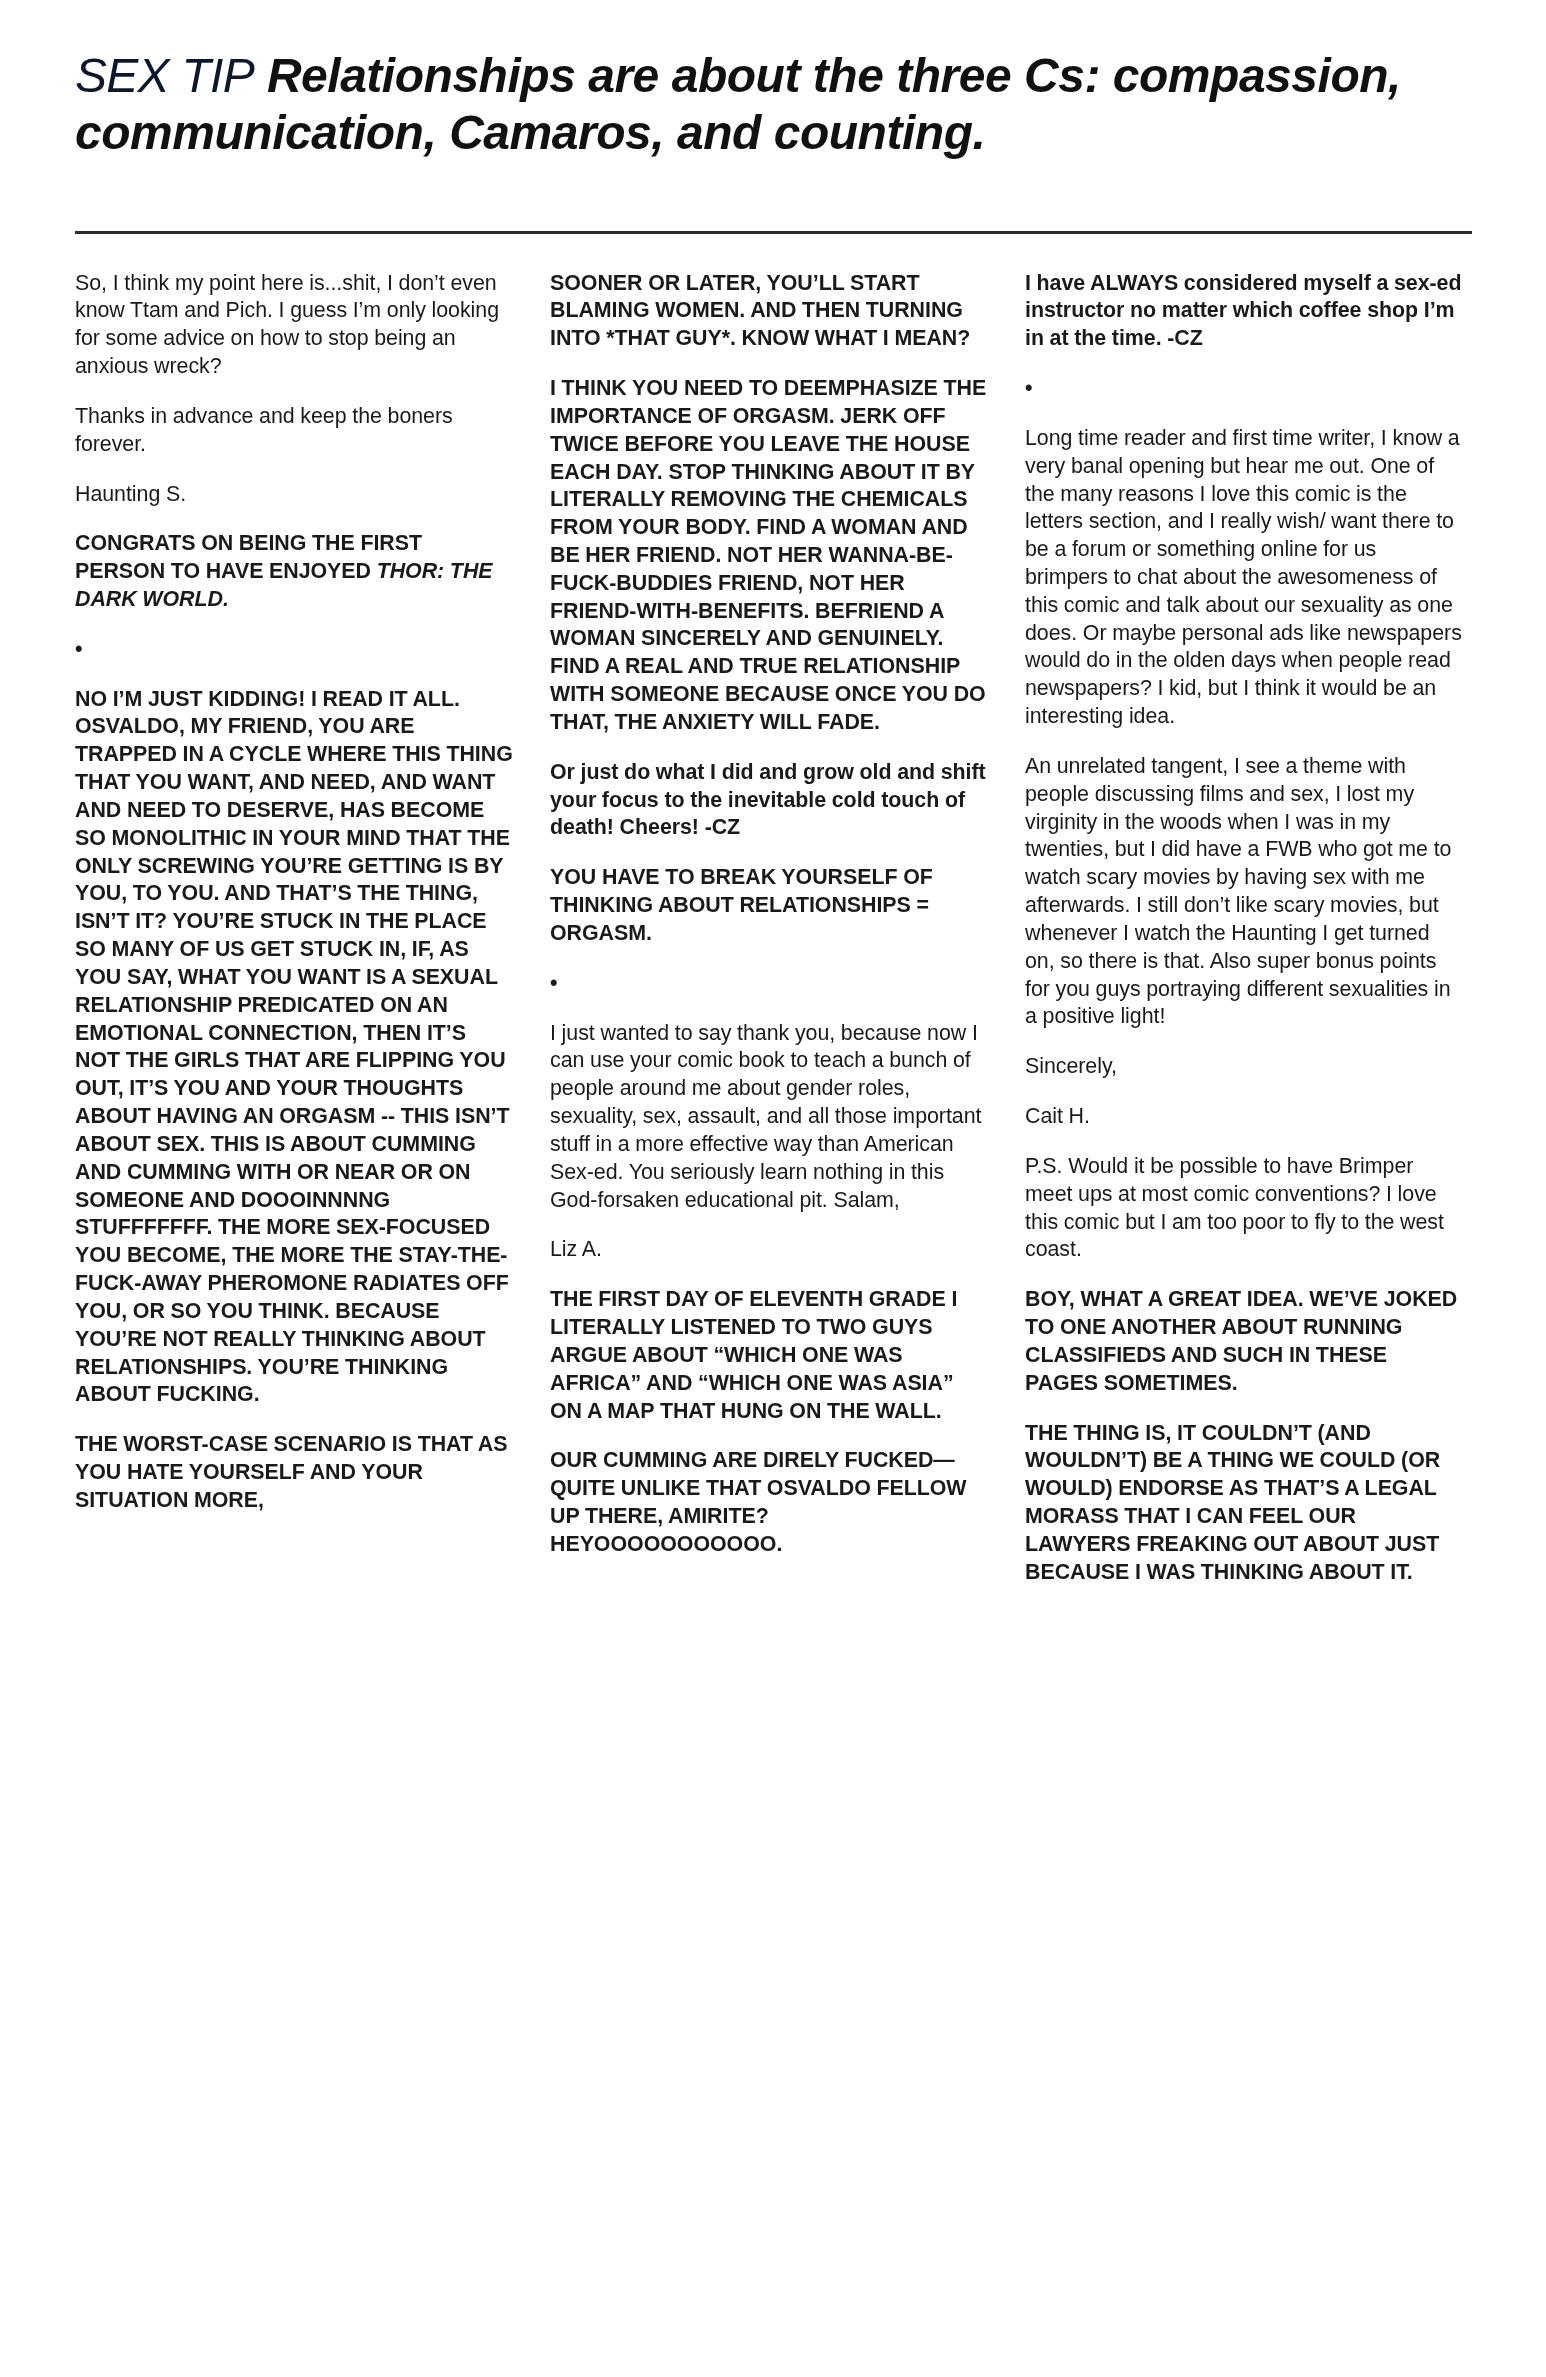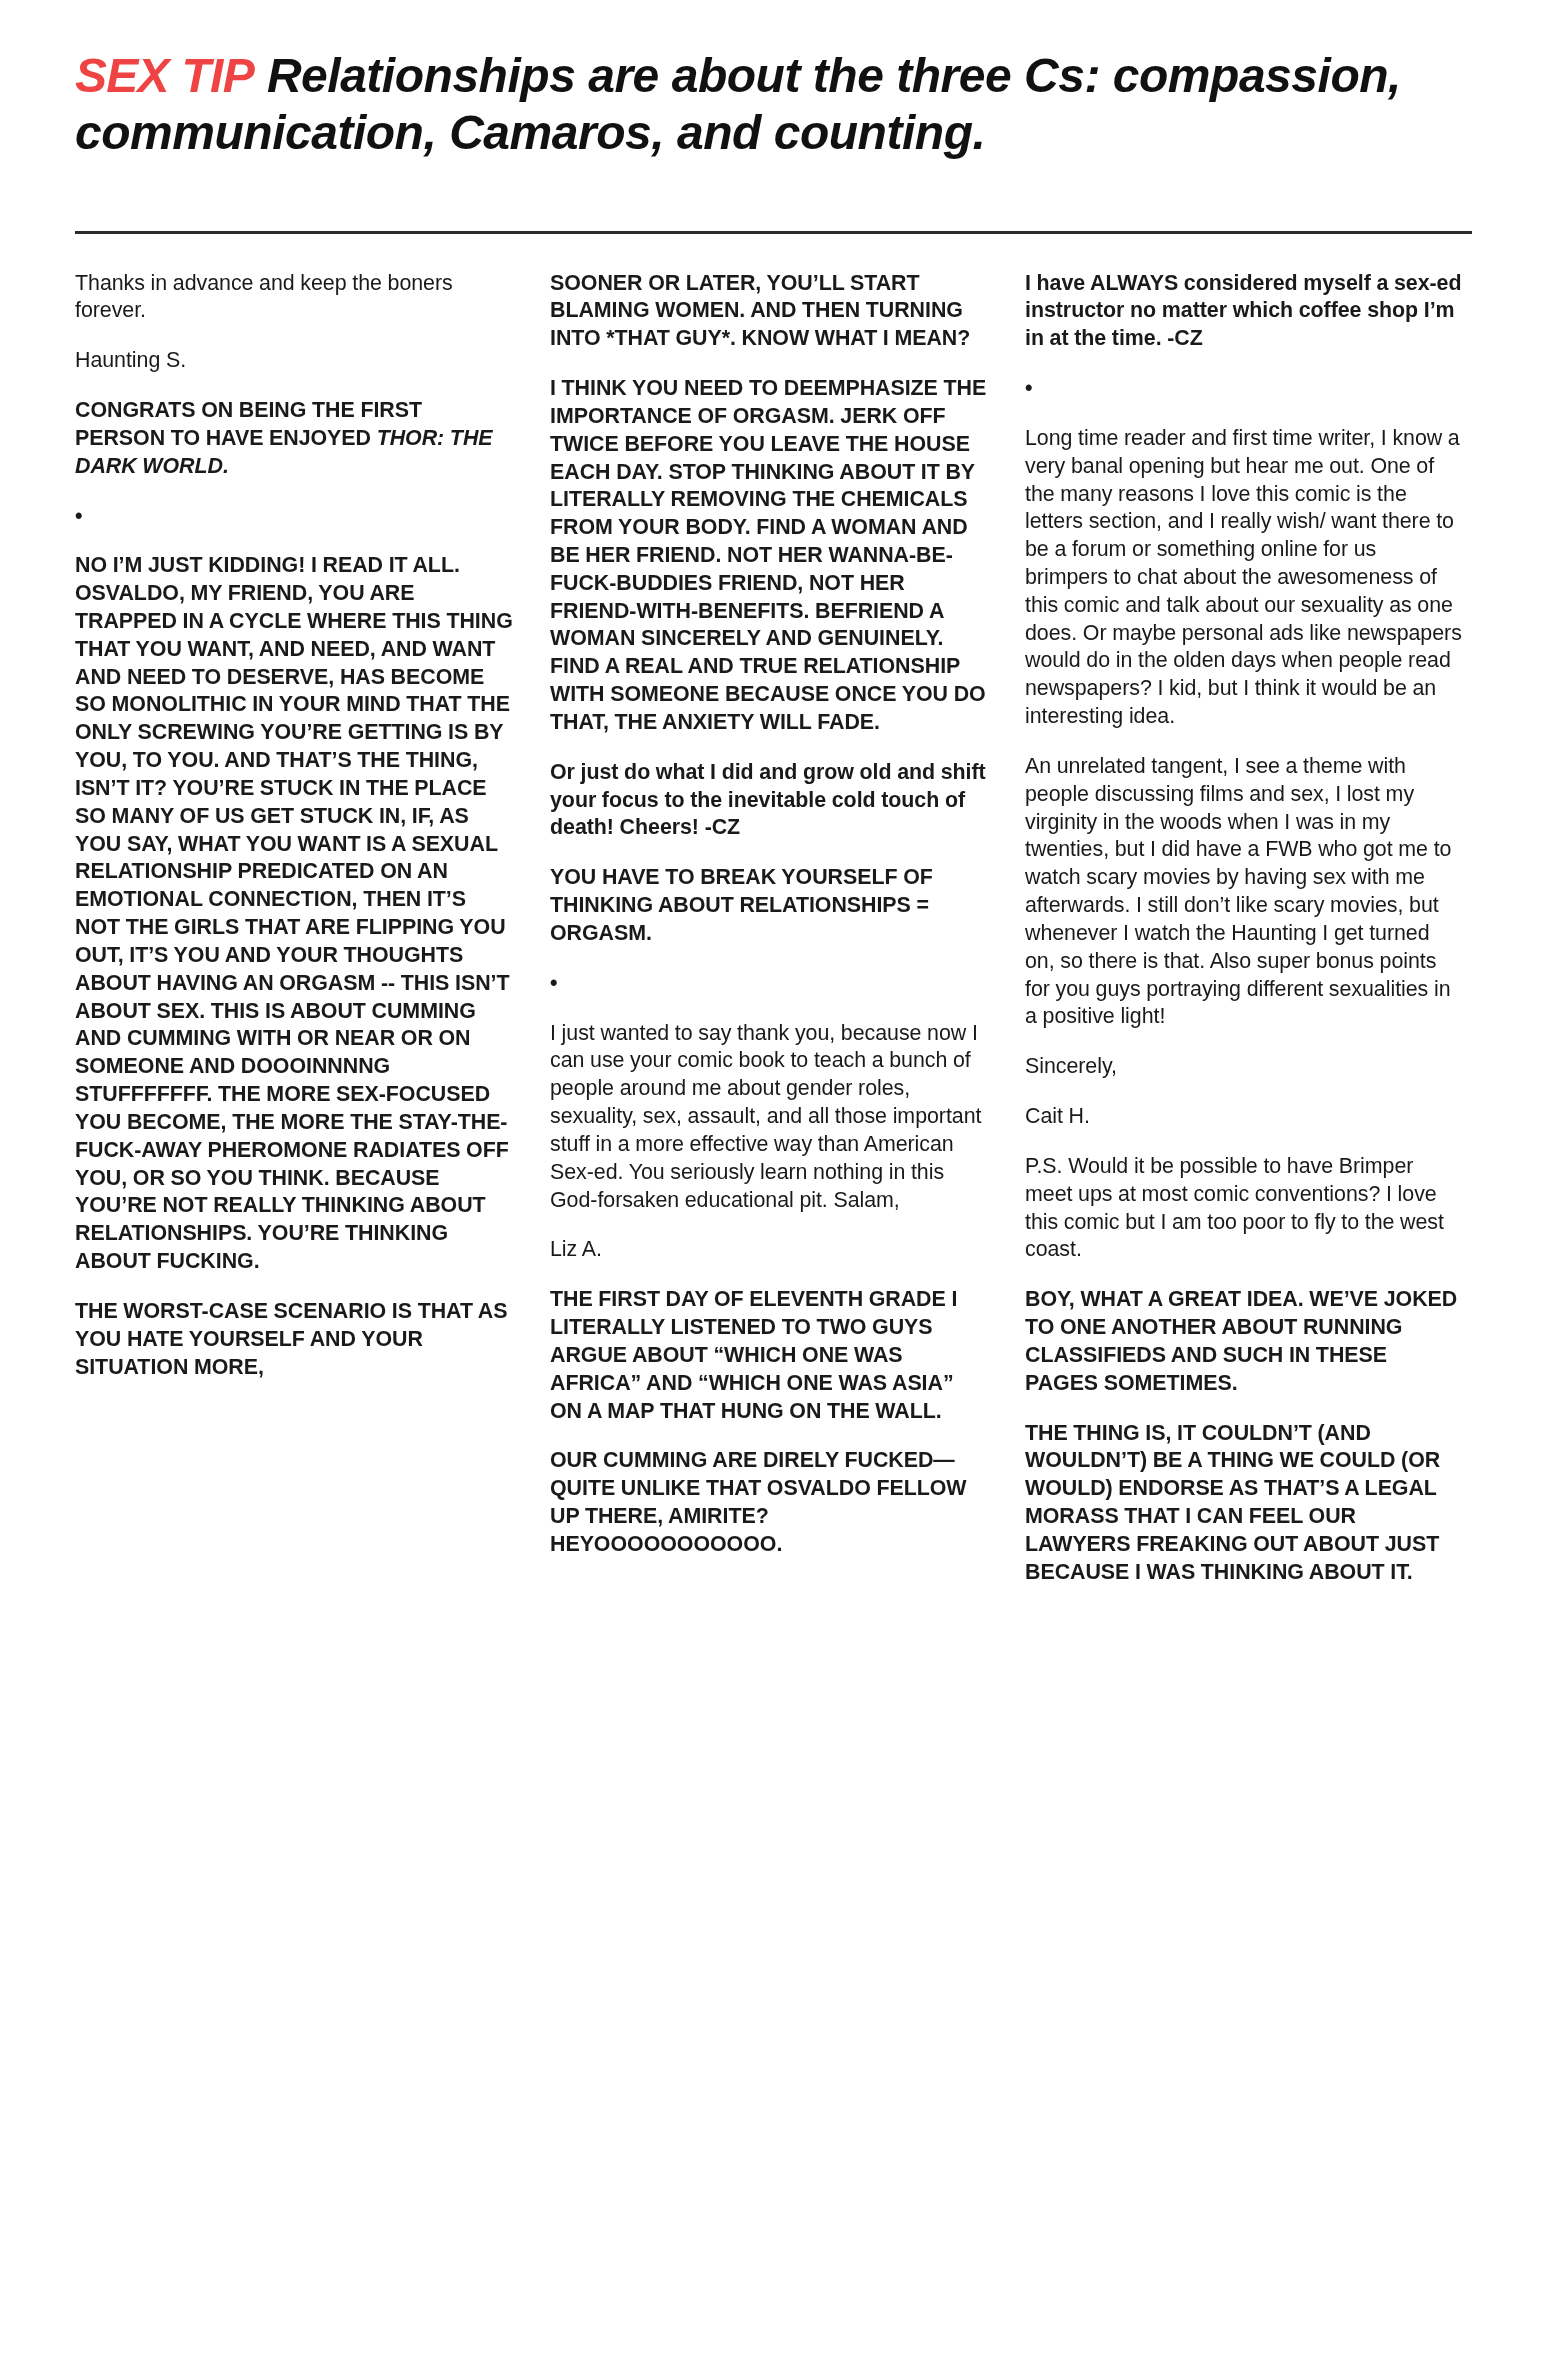--- a/index.html
+++ b/index.html
@@ -29,22 +29,22 @@
   .headline {
     font-size: 48px;
     line-height: 1.18;
     font-weight: 700;
     font-style: italic;
     letter-spacing: -0.01em;
     color: #111111;
     max-width: 1369px;
   }
   .headline .kicker {
-    color: #ef4444;
-    font-weight: 700;
+    color: #0f172a;
+    font-weight: 400;
     font-style: italic;
     letter-spacing: -0.015em;
   }
   .rule {
     margin-top: 70px;
     height: 2.3px;
     background: #2b2b2b;
     width: 1397px;
   }
 
@@ -87,20 +87,21 @@
   <div class="header">
     <div class="headline">
       <span class="kicker">SEX TIP</span>
       <span>Relationships are about the three Cs: compassion, communication, Camaros, and counting.</span>
     </div>
     <div class="rule"></div>
   </div>
 
   <div class="columns">
     <div class="column">
+        <p class="blk reg">So, I think my point here is...shit, I don’t even know Ttam and Pich. I guess I’m only looking for some advice on how to stop being an anxious wreck?</p>
         <p class="blk reg">Thanks in advance and keep the boners forever.</p>
         <p class="blk reg">Haunting S.</p>
         <p class="blk bold">CONGRATS ON BEING THE FIRST PERSON TO HAVE ENJOYED <em class="ital">THOR: THE DARK WORLD.</em></p>
         <p class="blk sep">•</p>
         <p class="blk bold">NO I’M JUST KIDDING! I READ IT ALL. OSVALDO, MY FRIEND, YOU ARE TRAPPED IN A CYCLE WHERE THIS THING THAT YOU WANT, AND NEED, AND WANT AND NEED TO DESERVE, HAS BECOME SO MONOLITHIC IN YOUR MIND THAT THE ONLY SCREWING YOU’RE GETTING IS BY YOU, TO YOU. AND THAT’S THE THING, ISN’T IT? YOU’RE STUCK IN THE PLACE SO MANY OF US GET STUCK IN, IF, AS YOU SAY, WHAT YOU WANT IS A SEXUAL RELATIONSHIP PREDICATED ON AN EMOTIONAL CONNECTION, THEN IT’S NOT THE GIRLS THAT ARE FLIPPING YOU OUT, IT’S YOU AND YOUR THOUGHTS ABOUT HAVING AN ORGASM -- THIS ISN’T ABOUT SEX. THIS IS ABOUT CUMMING AND CUMMING WITH OR NEAR OR ON SOMEONE AND DOOOINNNNG STUFFFFFFF. THE MORE SEX-FOCUSED YOU BECOME, THE MORE THE STAY-THE-FUCK-AWAY PHEROMONE RADIATES OFF YOU, OR SO YOU THINK. BECAUSE YOU’RE NOT REALLY THINKING ABOUT RELATIONSHIPS. YOU’RE THINKING ABOUT FUCKING.</p>
         <p class="blk bold">THE WORST-CASE SCENARIO IS THAT AS YOU HATE YOURSELF AND YOUR SITUATION MORE,</p>
       </div>
     <div class="column">
         <p class="blk bold">SOONER OR LATER, YOU’LL START BLAMING WOMEN. AND THEN TURNING INTO *THAT GUY*. KNOW WHAT I MEAN?</p>
         <p class="blk bold">I THINK YOU NEED TO DEEMPHASIZE THE IMPORTANCE OF ORGASM. JERK OFF TWICE BEFORE YOU LEAVE THE HOUSE EACH DAY. STOP THINKING ABOUT IT BY LITERALLY REMOVING THE CHEMICALS FROM YOUR BODY. FIND A WOMAN AND BE HER FRIEND. NOT HER WANNA-BE-FUCK-BUDDIES FRIEND, NOT HER FRIEND-WITH-BENEFITS. BEFRIEND A WOMAN SINCERELY AND GENUINELY. FIND A REAL AND TRUE RELATIONSHIP WITH SOMEONE BECAUSE ONCE YOU DO THAT, THE ANXIETY WILL FADE.</p>

